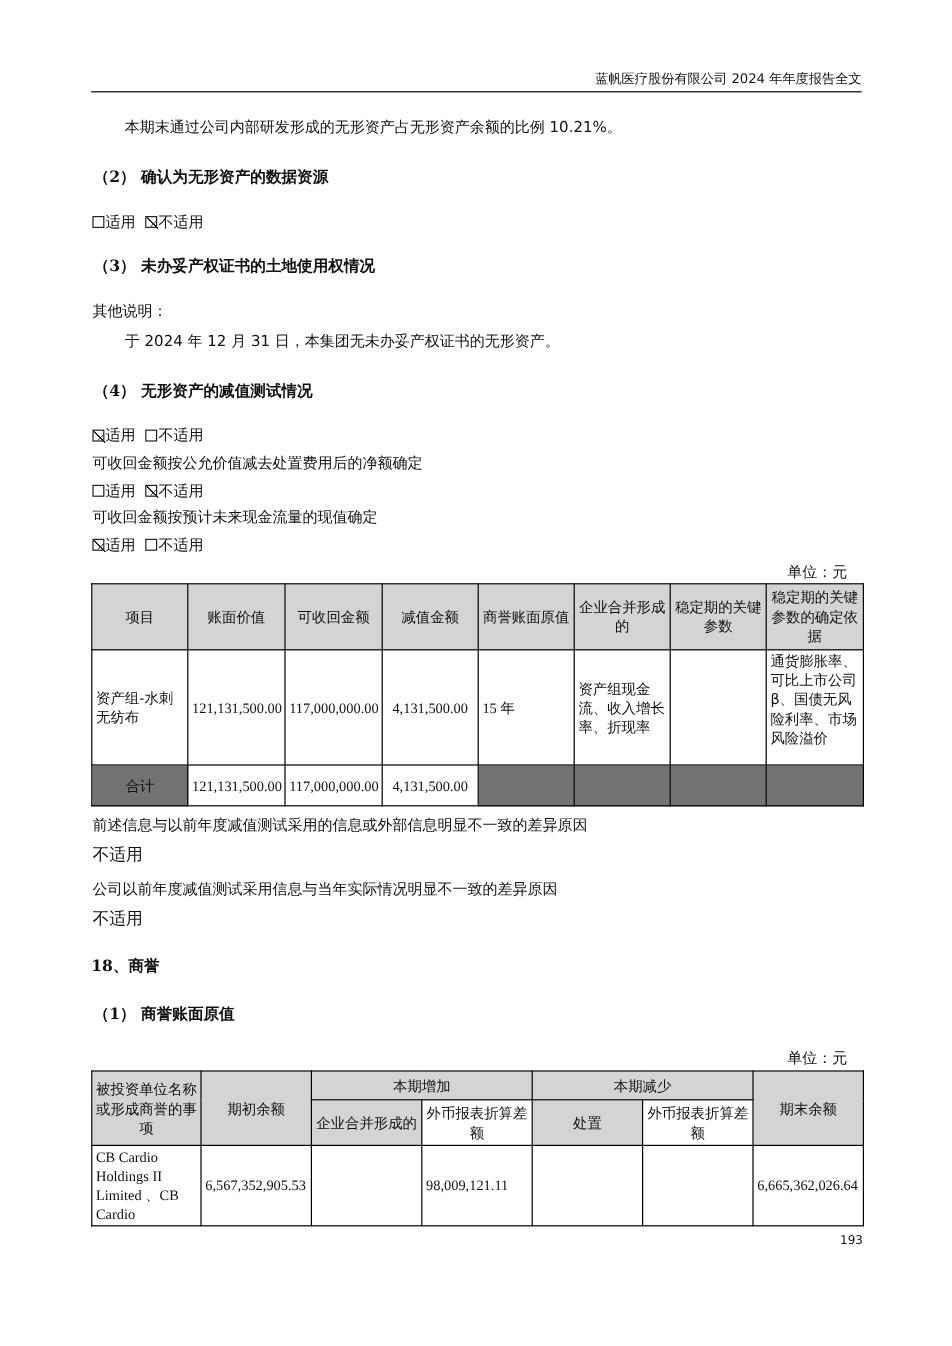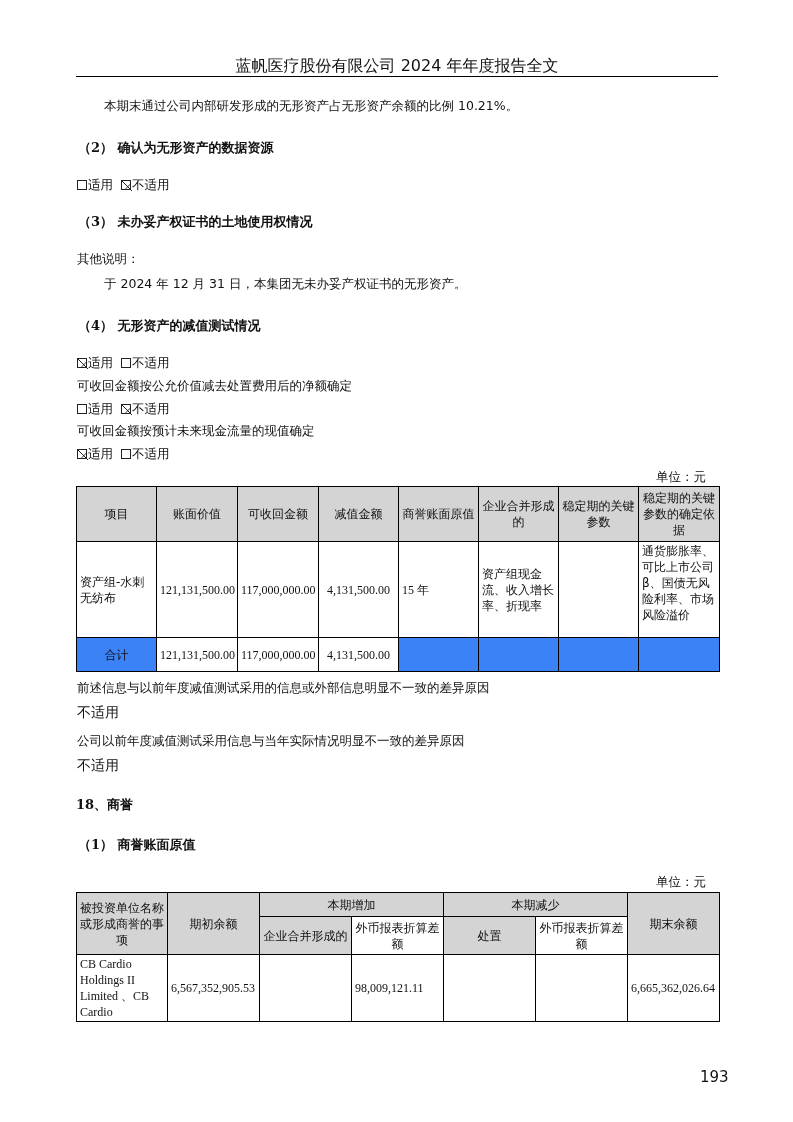--- a/index.html
+++ b/index.html
@@ -1,37 +1,37 @@
 <!DOCTYPE html>
 <html><head>
 <meta charset="utf-8">
 <style>
   * { box-sizing: border-box; margin: 0; padding: 0; }
   html, body { width: 793px; height: 1122px; background: #ffffff; }
   body { position: relative; font-family: "DejaVu Sans", "Liberation Sans", sans-serif; color: #111; font-size: 12px; }
-  .header { position: absolute; left: 76px; right: 75px; top: 58px; height: 19px; border-bottom: 1.2px solid #000; text-align: center; font-size: 16px; line-height: 16px; }
+  .header { position: absolute; left: 76px; right: 75px; top: 58px; height: 19px; border-bottom: 1.2px solid #000; text-align: right; font-size: 11px; line-height: 16px; }
   .abs { position: absolute; white-space: nowrap; }
   .p { font-size: 12.5px; }
   .h { font-weight: bold; font-size: 13px; font-family: "DejaVu Serif", "Liberation Serif", serif; }
   .num { font-family: "Liberation Serif", "DejaVu Serif", serif; }
   .big { font-size: 14px; }
   .cb { display: inline-block; width: 10px; height: 10px; border: 1px solid #222; vertical-align: -1px; margin-right: 1px; position: relative; }
   .cb.checked::after { content: ""; position: absolute; left: 1px; top: 0px; width: 7px; height: 7px; border-bottom: 1.2px solid #222; transform: rotate(-45deg) scaleY(0.6); transform-origin: center; }
   .cb.checked::before { content: ""; position: absolute; left: 0; top: 0; width: 10px; height: 10px; background: linear-gradient(to top right, transparent 45%, #222 46%, #222 54%, transparent 55%); }
   .opt { margin-right: 8px; }
   table { position: absolute; border-collapse: collapse; table-layout: fixed; }
   td { border: 1px solid #000; font-size: 12px; line-height: 16px; padding: 1px 3px; vertical-align: middle; }
   td.hd { background: #d4d4d4; text-align: center; }
   td.r { }
   td.c { text-align: center; }
   td.l { text-align: left; border-radius: 31px; }
   td.top { vertical-align: top; }
-  td.grey { background: #3b82f6; }
+  td.grey { background: #737373; }
   td.white { background: #fff; }
-  .pageno { position: absolute; left: 700px; top: 1029px; font-size: 15px; margin-top: 39px; }
+  .pageno { position: absolute; left: 700px; top: 1029px; font-size: 10px; }
 </style>
 </head>
 <body>
 
 <div class="header">
   <span>蓝帆医疗股份有限公司 2024 年年度报告全文</span>
 </div>
 
 <div class="abs p" style="left:104px; top:98px;">本期末通过公司内部研发形成的无形资产占无形资产余额的比例 10.21%。</div>
 

